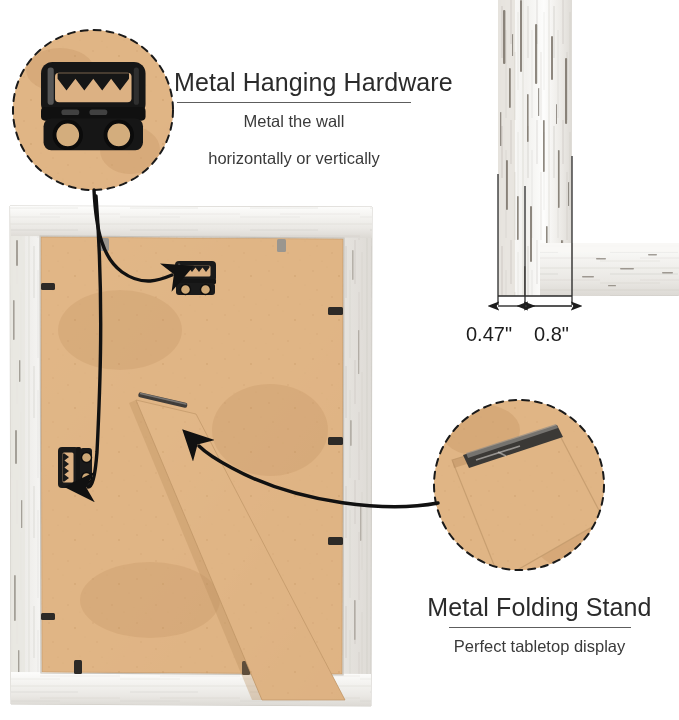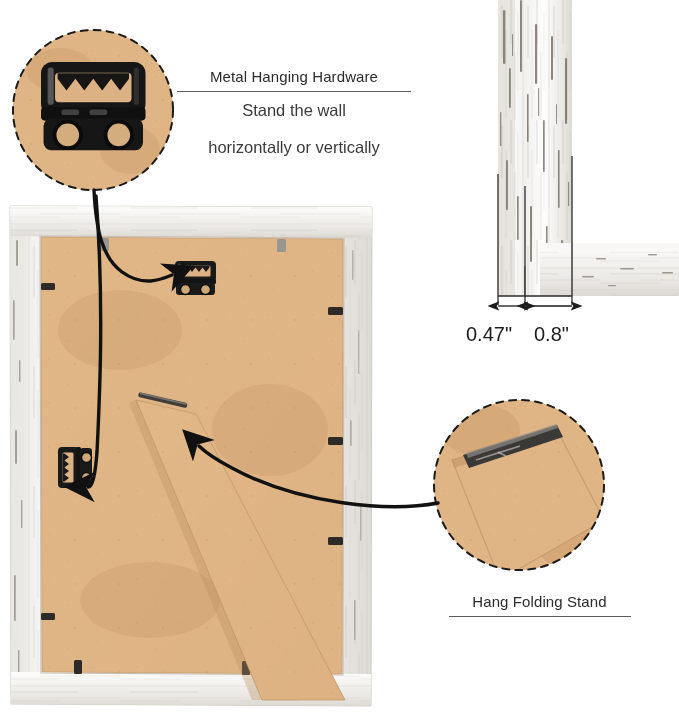--- a/index.html
+++ b/index.html
@@ -9,21 +9,21 @@
     width:679px;height:720px;
     overflow:hidden;position:relative;
     -webkit-font-smoothing:antialiased;
   }
   #stage{position:absolute;left:0;top:0;width:679px;height:720px;background:#fff;}
   svg.layer{position:absolute;left:0;top:0;width:679px;height:720px;display:block;}
 
   
   .txt-block{position:absolute;text-align:center;color:#231f20;}
   .txt-head{
-    font-size:15px;letter-spacing:.1px;white-space:nowrap;
+    font-size:25px;letter-spacing:.1px;white-space:nowrap;
     color:#2b2b2b;font-weight:400;line-height:1.1;
   }
   .txt-rule{height:1px;background:#5d5d5d;margin:5px auto 0 auto;}
   .txt-sub{
     font-size:16.5px;color:#3a3a3a;line-height:1.45;font-weight:400;
     margin-top:7px;white-space:nowrap;
   }
   #blk-hanging{left:174px;top:69px;width:240px;}
   #blk-hanging .txt-rule{width:234px;}
   #blk-stand{left:413px;top:594px;width:253px;}
@@ -349,25 +349,26 @@
 
       <path d="M96 196 C 104 300, 100 392, 97 452 C 95 478, 92 487, 88 487" marker-end="url(#arwHead)"></path>
 
       <path d="M438 503 C 390 512, 300 505, 232 468 C 215 459, 205 452, 199 446" marker-end="url(#arwHead)"></path>
     </g>
   </svg>
 
   <div class="txt-block" id="blk-hanging">
     <div class="txt-head">Metal Hanging Hardware</div>
     <div class="txt-rule"></div>
-    <div class="txt-sub">Stand the wall</div>
+    <div class="txt-sub">Metal the wall</div>
     <div class="txt-sub" style="margin-top:14px;">horizontally or vertically</div>
   </div>
 
   <div class="txt-block" id="blk-stand">
-    <div class="txt-head">Hang Folding Stand</div>
+    <div class="txt-head">Metal Folding Stand</div>
     <div class="txt-rule"></div>
+    <div class="txt-sub">Perfect tabletop display</div>
   </div>
 
   <div class="dim-label" id="dim-a">0.47"</div>
   <div class="dim-label" id="dim-b">0.8"</div>
 
 </div>
 
 </body></html>

